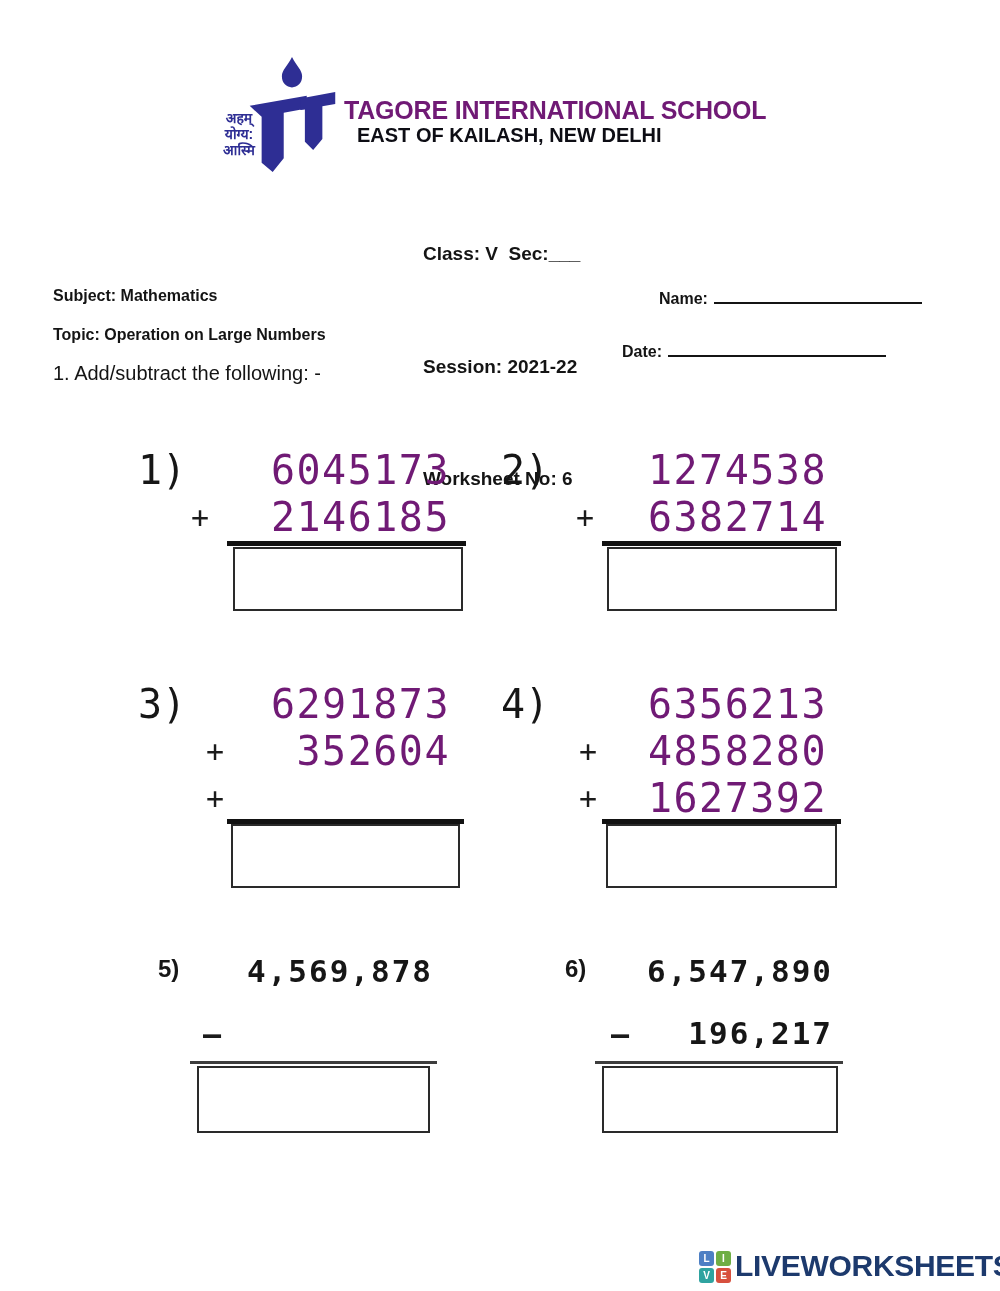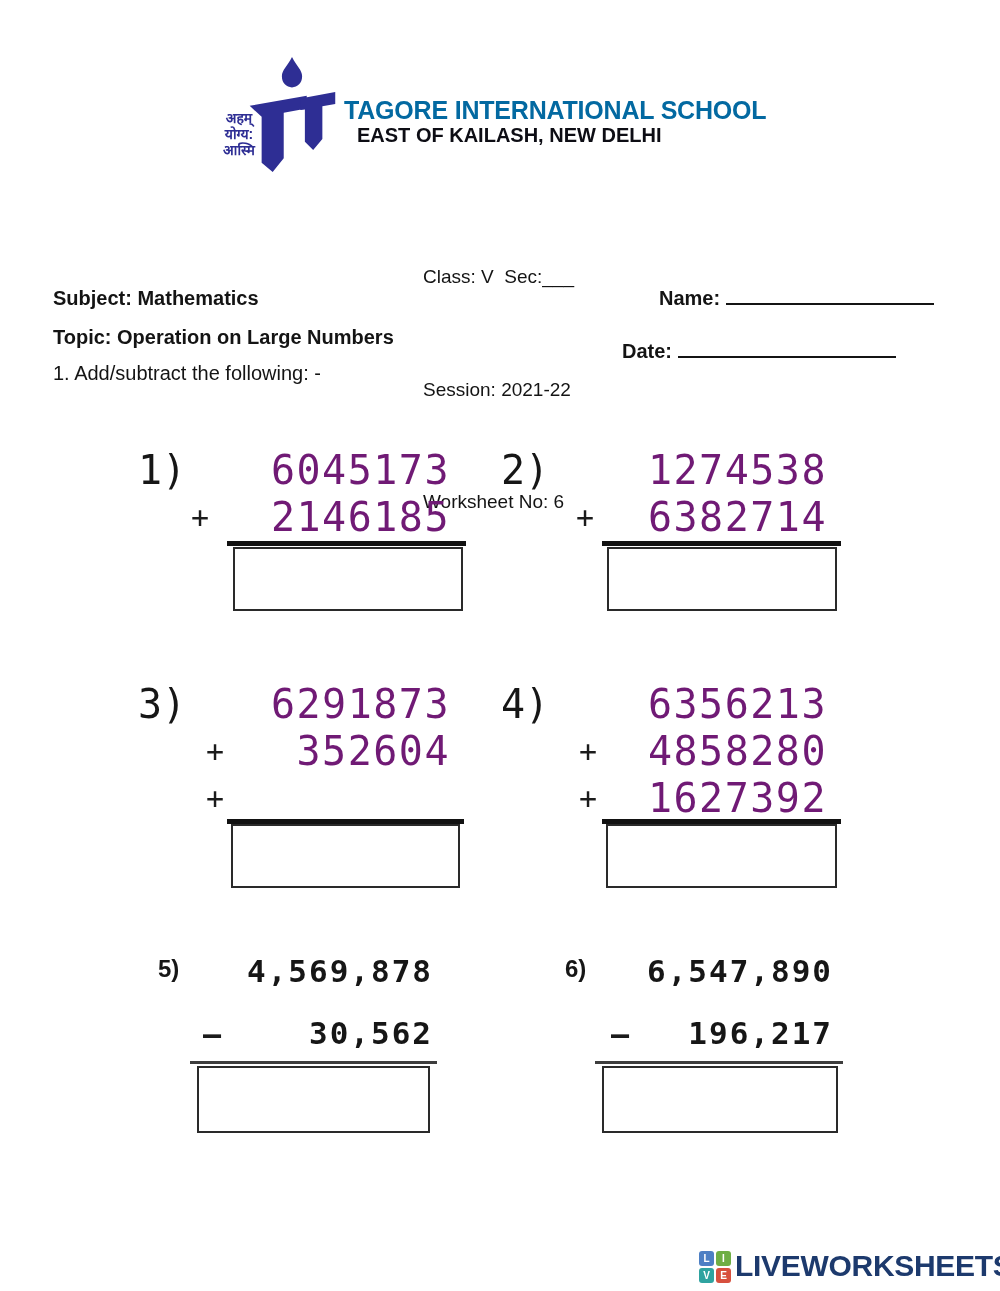--- a/index.html
+++ b/index.html
@@ -4,28 +4,28 @@
 <style>
   html,body{margin:0;padding:0;background:#ffffff;}
   .sheet{position:relative;width:1000px;height:1291px;background:#ffffff;
          font-family:"Liberation Sans",sans-serif;color:#141414;overflow:hidden;}
 
   
   .logo-svg{position:absolute;left:246px;top:54px;}
   .motto{position:absolute;left:208px;top:110px;width:62px;text-align:center;
          font-size:14px;line-height:16px;font-weight:bold;}
   .school-name{position:absolute;left:344px;top:96px;font-size:25px;font-weight:bold;
-         letter-spacing:-0.2px;color:#0369a1;white-space:nowrap;}
+         letter-spacing:-0.2px;color:#701a75;white-space:nowrap;}
   .school-loc{position:absolute;left:357px;top:124px;font-size:20px;font-weight:bold;
          color:#0d0d14;white-space:nowrap;}
-  .meta{position:absolute;left:423px;top:183px;font-size:19px;font-weight:normal;
+  .meta{position:absolute;left:423px;top:160px;font-size:19px;font-weight:bold;
          line-height:37.5px;white-space:pre;}
 
   
-  .info-line{position:absolute;font-size:20px;font-weight:bold;white-space:nowrap;}
+  .info-line{position:absolute;font-size:16px;font-weight:bold;white-space:nowrap;}
   .instruction{position:absolute;left:53px;top:362px;font-size:20px;font-weight:normal;white-space:nowrap;}
   .blank{display:inline-block;border-bottom:2px solid #141414;height:15px;margin-left:6px;}
 
   
   .p-label{position:absolute;font-family:"DejaVu Sans Mono",monospace;font-size:40px;line-height:1;color:#161616;}
   .p-label.small{font-family:"Liberation Sans",sans-serif;font-size:24px;font-weight:bold;}
   .nums{position:absolute;text-align:right;font-family:"DejaVu Sans Mono",monospace;
         font-size:40px;letter-spacing:1.5px;color:#701a75;}
   .nums .num{line-height:47px;height:47px;}
   .nums.sub{font-size:31px;font-weight:bold;letter-spacing:2px;color:#161616;}
@@ -110,21 +110,20 @@
     <div class="num">1627392</div>
   </div>
   <span class="op" style="left:579px;top:728px;">+</span>
   <span class="op" style="left:579px;top:775px;">+</span>
   <div class="sum-line" style="left:602px;top:819px;width:239px;"></div>
   <input class="answer" style="left: 606px; top: 824px; width: 231px; height: 64px;">
 
   <span class="p-label small" style="left:158px;top:957px;">5)</span>
   <div class="nums sub" style="left:237px;top:940px;width:196px;">
     <div class="num">4,569,878</div>
-    <div class="num">30,562</div>
   </div>
   <span class="op minus" style="left:203px;top:1020px;">–</span>
   <div class="sum-line gray" style="left:190px;top:1061px;width:247px;"></div>
   <input class="answer" style="left: 197px; top: 1066px; width: 233px; height: 67px;">
 
   <span class="p-label small" style="left:565px;top:957px;">6)</span>
   <div class="nums sub" style="left:637px;top:940px;width:196px;">
     <div class="num">6,547,890</div>
     <div class="num">196,217</div>
   </div>

